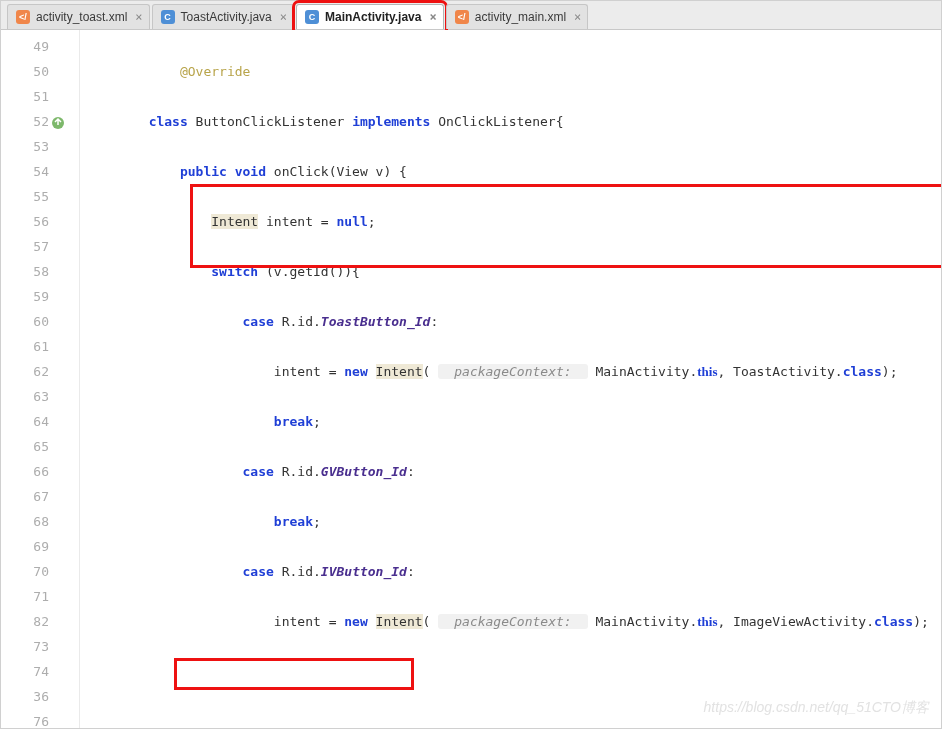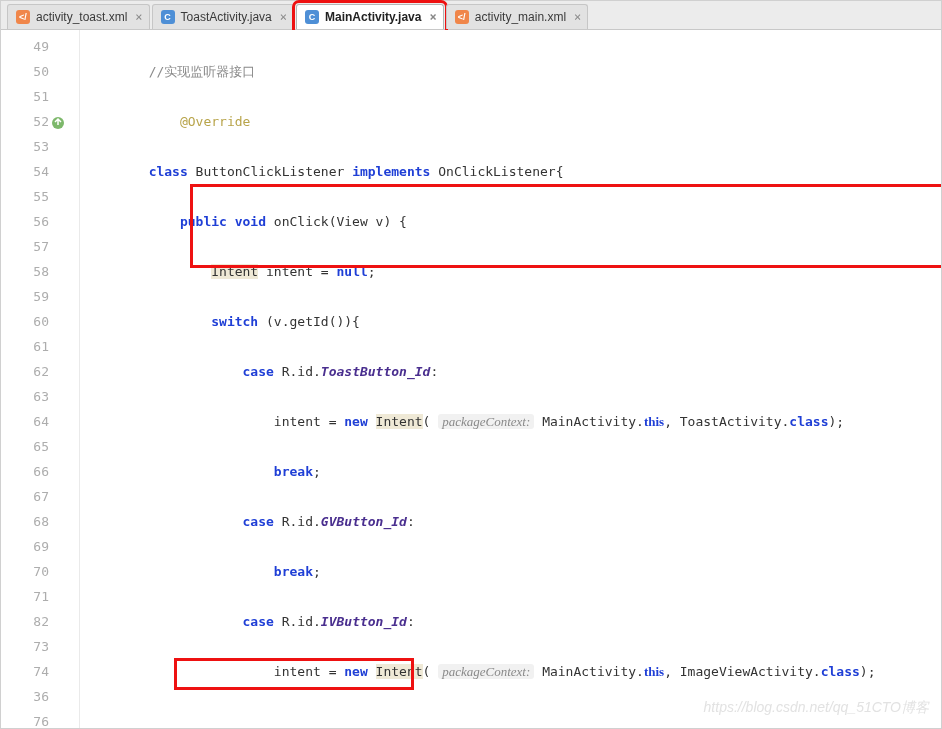--- a/index.html
+++ b/index.html
@@ -19,21 +19,21 @@
   .gutter .ln{height:25px;position:relative;}
   .gutter .override{position:absolute;right:-16px;top:4px;width:14px;height:14px;}
   .fold{width:18px;background:#fff;border-right:1px solid #eaeaea;}
   .code{flex:1;padding:4px 0 0 6px;line-height:25px;white-space:pre;position:relative;font-family:"Menlo","Consolas","DejaVu Sans Mono",monospace;}
   .codeline{height:25px;}
   
   .c-comment{color:#8a8a8a;}
   .c-kw{color:#1f3fd6;font-weight:600;}
   .c-ann{color:#b8a44a;}
   .c-id{color:#4a2f8f;font-style:italic;font-weight:600;}
-  .c-param{color:#8a8a8a;background:#f1f1f1;padding:0 4px;border-radius:3px;font-style:italic;font-family:Liberation Serif, serif;}
+  .c-param{color:#8a8a8a;background:#f1f1f1;padding:0 16px;border-radius:3px;font-style:italic;}
   .c-this{color:#1f3fd6;font-weight:600;font-family:Liberation Serif, serif;}
   .c-field{color:#1f3fd6;font-weight:600;}
   .hlIntent{background:#efe9d6;}
   
   .redbox{position:absolute;border:3px solid #e11;pointer-events:none;}
   .watermark{position:absolute;right:12px;bottom:8px;color:#e2e2e2;font-family:Arial,sans-serif;font-size:14px;font-style:italic;}
 </style>
 </head>
 <body>
 
@@ -92,21 +92,20 @@
         <div class="ln">71</div>
         <div class="ln">82</div>
         <div class="ln">73</div>
         <div class="ln">74</div>
         <div class="ln">36</div>
         <div class="ln">76</div>
       </div>
     <div class="fold"></div>
 
     <div class="code">
-<div class="codeline">        <span class="c-comment">//实现监听器接口</span></div>
 <div class="codeline">            <span class="c-ann">@Override</span></div>
 <div class="codeline">        <span class="c-kw">class</span><span> ButtonClickListener </span><span class="c-kw">implements</span><span> OnClickListener{</span></div>
 <div class="codeline">            <span class="c-kw">public void</span><span> onClick(View v) {</span></div>
 <div class="codeline">                <span class="hlIntent">Intent</span><span> intent = </span><span class="c-kw">null</span><span>;</span></div>
 <div class="codeline">                <span class="c-kw">switch</span><span> (v.getId()){</span></div>
 <div class="codeline">                    <span class="c-kw">case</span><span> R.id.</span><span class="c-id">ToastButton_Id</span><span>:</span></div>
 <div class="codeline">                        <span>intent = </span><span class="c-kw">new</span> <span class="hlIntent">Intent</span><span>( </span><span class="c-param">packageContext:</span><span> MainActivity.</span><span class="c-this">this</span><span>, </span><span>ToastActivity.</span><span class="c-field">class</span><span>)</span><span>;</span></div>
 <div class="codeline">                        <span class="c-kw">break</span><span>;</span></div>
 <div class="codeline">                    <span class="c-kw">case</span><span> R.id.</span><span class="c-id">GVButton_Id</span><span>:</span></div>
 <div class="codeline">                        <span class="c-kw">break</span><span>;</span></div>

